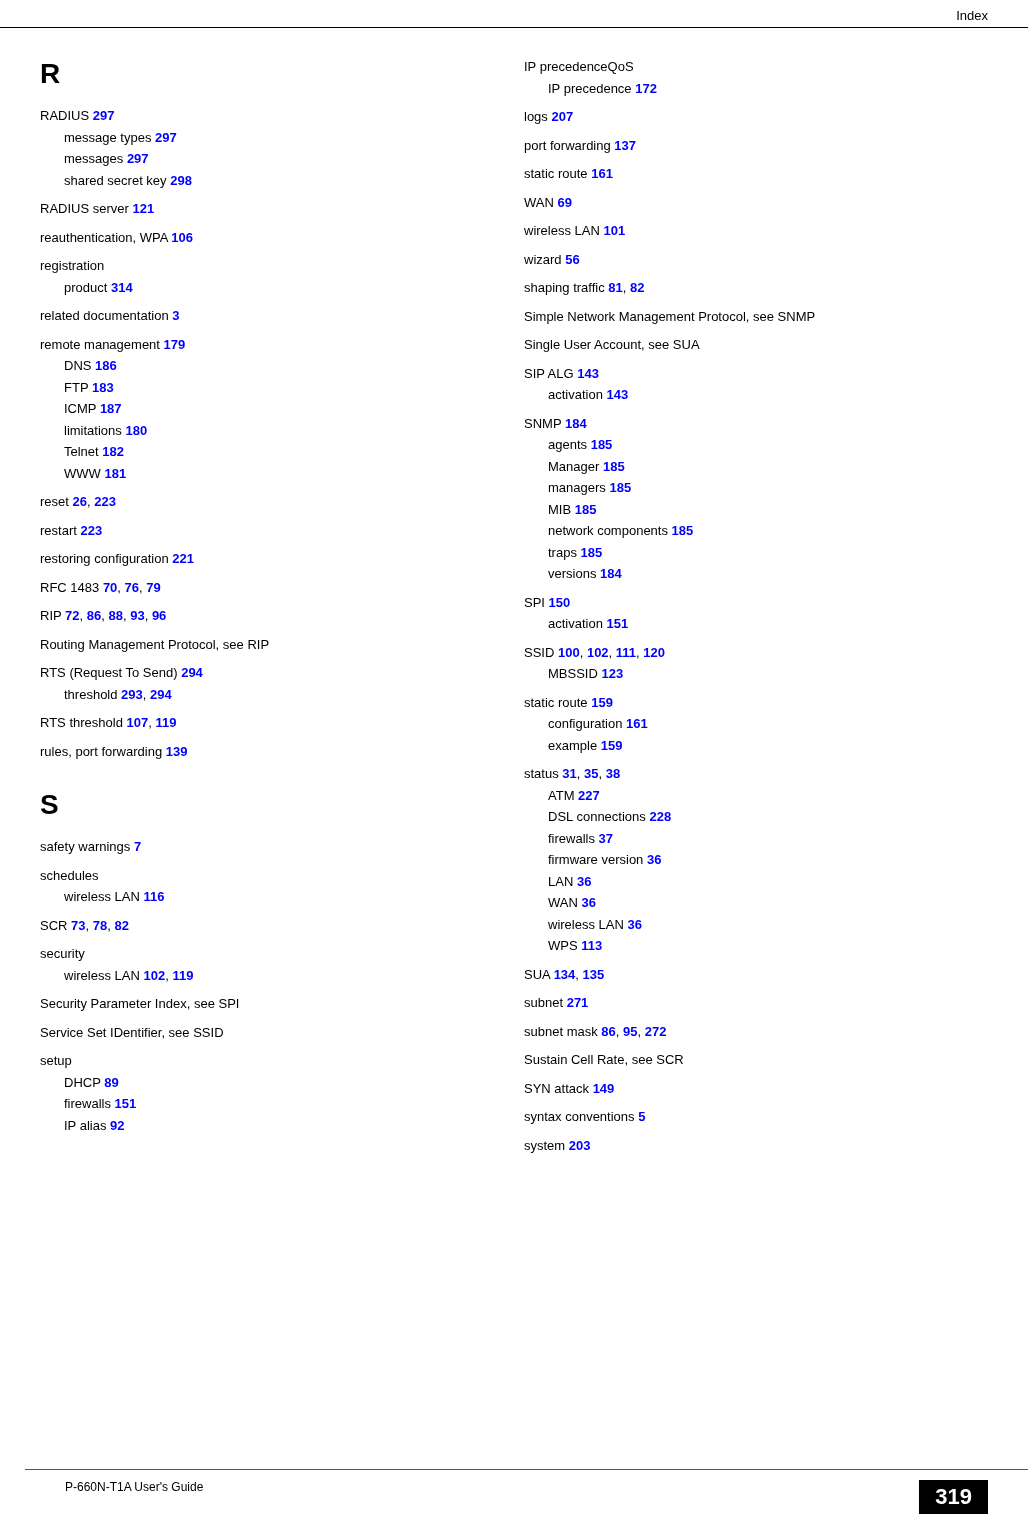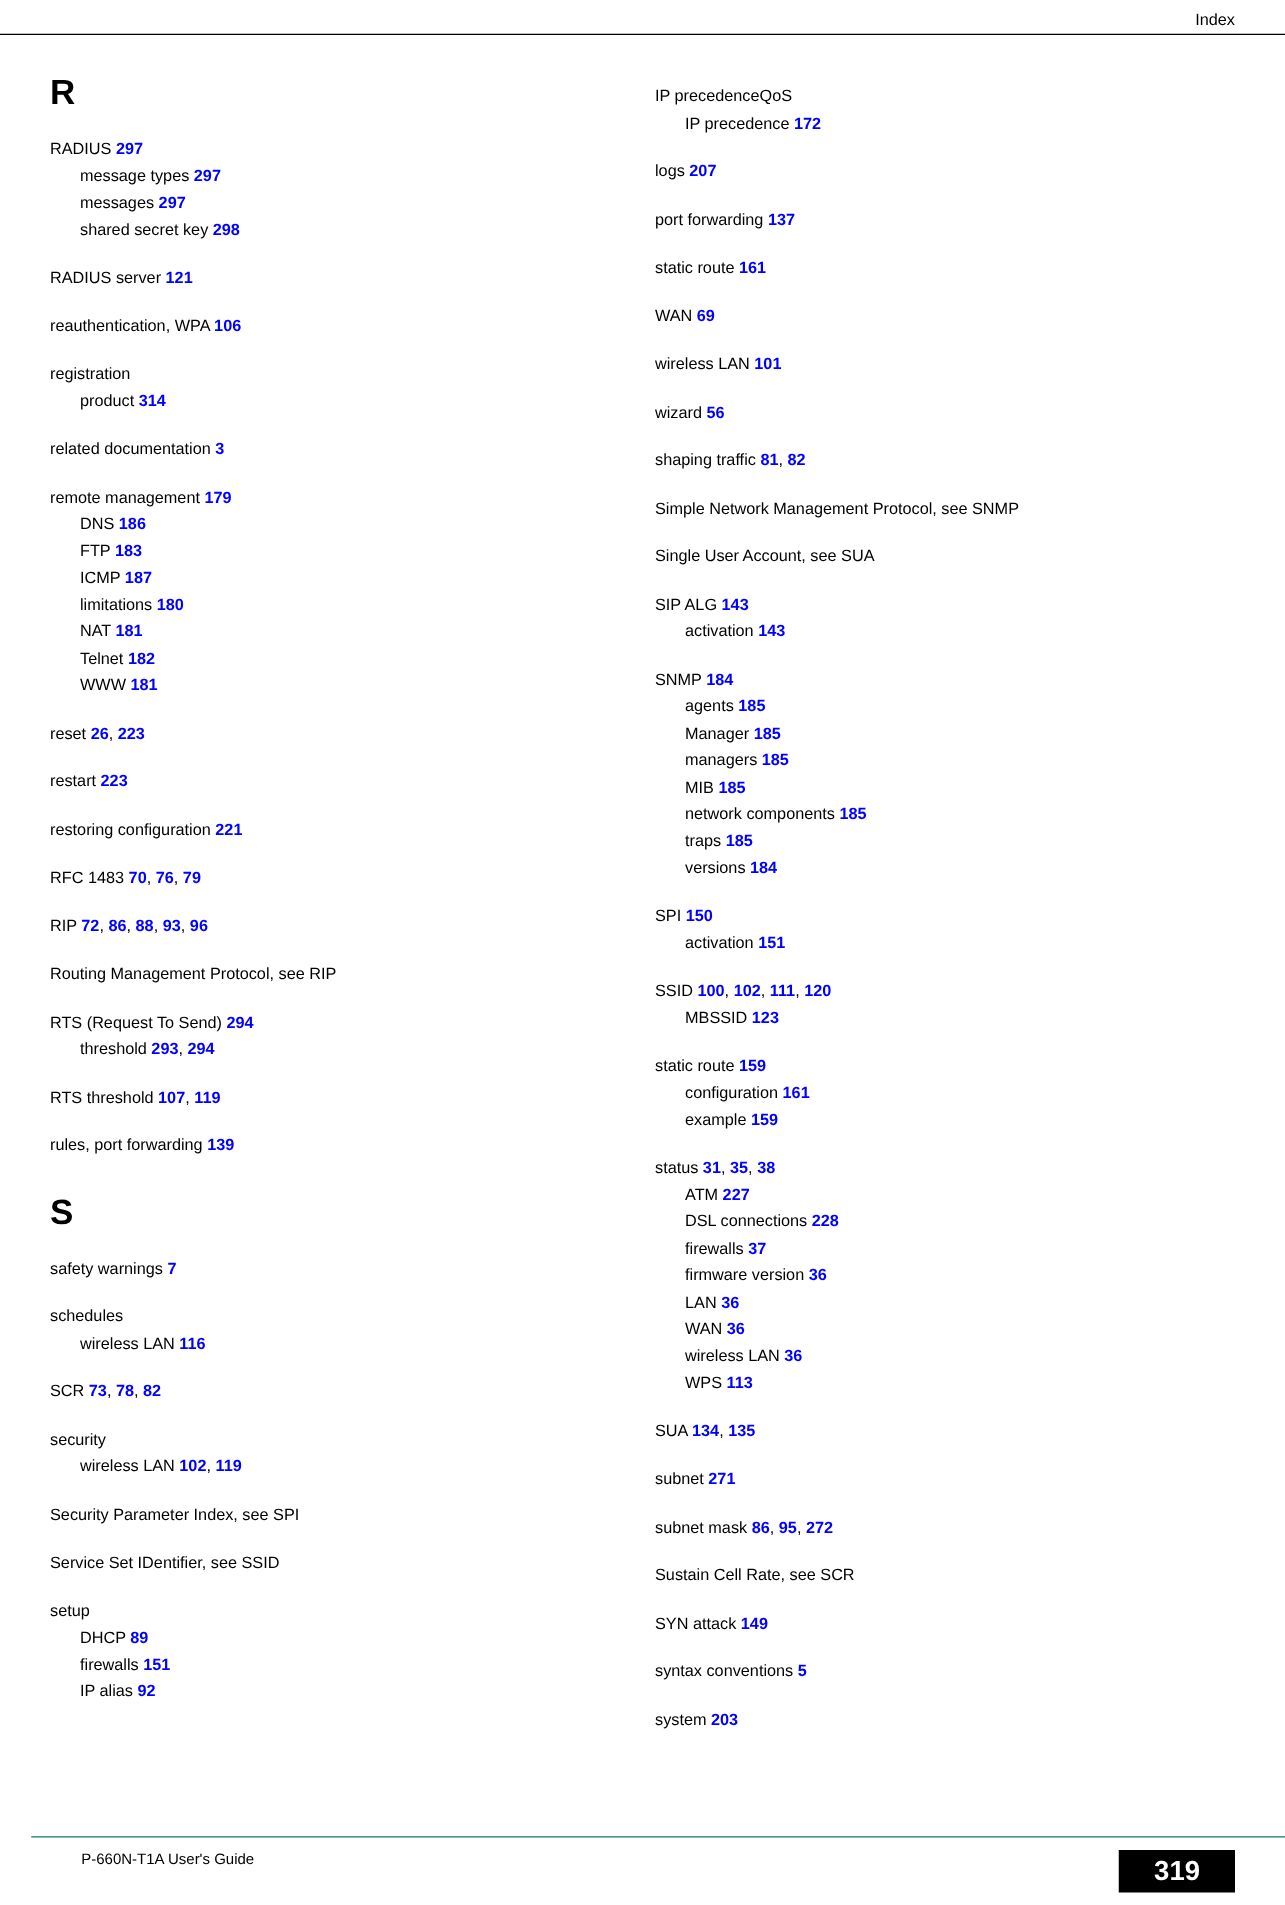--- a/index.html
+++ b/index.html
@@ -35,21 +35,21 @@
       font-size: 28px;
       font-weight: bold;
       margin-bottom: 16px;
       margin-top: 10px;
     }
     .index-entry {
       margin-bottom: 2px;
       line-height: 1.5;
     }
     .index-entry.top-level {
-      margin-top: 19px;
+      margin-top: 9px;
     }
     .index-entry.sub-level {
       padding-left: 24px;
     }
     a.page-num {
       color: #00f;
       text-decoration: none;
       font-weight: bold;
     }
     .page-footer {
@@ -65,21 +65,21 @@
       margin-left: 25px;
     }
     .footer-left {
       font-size: 12px;
     }
     .footer-right {
       font-size: 22px;
       font-weight: bold;
       background: #000;
       color: #fff;
-      padding: 4px 28px;
+      padding: 4px 16px;
       min-width: 60px;
       text-align: center;
     }
     .section-gap {
       margin-top: 28px;
     }
   </style>
 </head>
 <body>
 
@@ -101,21 +101,20 @@
           <div class="index-entry top-level">RADIUS server <a class="page-num" href="#">121</a></div>
           <div class="index-entry top-level">reauthentication, WPA <a class="page-num" href="#">106</a></div>
           <div class="index-entry top-level">registration</div>
           <div class="index-entry sub-level">product <a class="page-num" href="#">314</a></div>
           <div class="index-entry top-level">related documentation <a class="page-num" href="#">3</a></div>
           <div class="index-entry top-level">remote management <a class="page-num" href="#">179</a></div>
           <div class="index-entry sub-level">DNS <a class="page-num" href="#">186</a></div>
           <div class="index-entry sub-level">FTP <a class="page-num" href="#">183</a></div>
           <div class="index-entry sub-level">ICMP <a class="page-num" href="#">187</a></div>
           <div class="index-entry sub-level">limitations <a class="page-num" href="#">180</a></div>
-          <div class="index-entry sub-level">NAT <a class="page-num" href="#">181</a></div>
           <div class="index-entry sub-level">Telnet <a class="page-num" href="#">182</a></div>
           <div class="index-entry sub-level">WWW <a class="page-num" href="#">181</a></div>
           <div class="index-entry top-level">reset <a class="page-num" href="#">26</a>, <a class="page-num" href="#">223</a></div>
           <div class="index-entry top-level">restart <a class="page-num" href="#">223</a></div>
           <div class="index-entry top-level">restoring configuration <a class="page-num" href="#">221</a></div>
           <div class="index-entry top-level">RFC 1483 <a class="page-num" href="#">70</a>, <a class="page-num" href="#">76</a>, <a class="page-num" href="#">79</a></div>
           <div class="index-entry top-level">RIP <a class="page-num" href="#">72</a>, <a class="page-num" href="#">86</a>, <a class="page-num" href="#">88</a>, <a class="page-num" href="#">93</a>, <a class="page-num" href="#">96</a></div>
           <div class="index-entry top-level">Routing Management Protocol, see RIP</div>
           <div class="index-entry top-level">RTS (Request To Send) <a class="page-num" href="#">294</a></div>
           <div class="index-entry sub-level">threshold <a class="page-num" href="#">293</a>, <a class="page-num" href="#">294</a></div>

